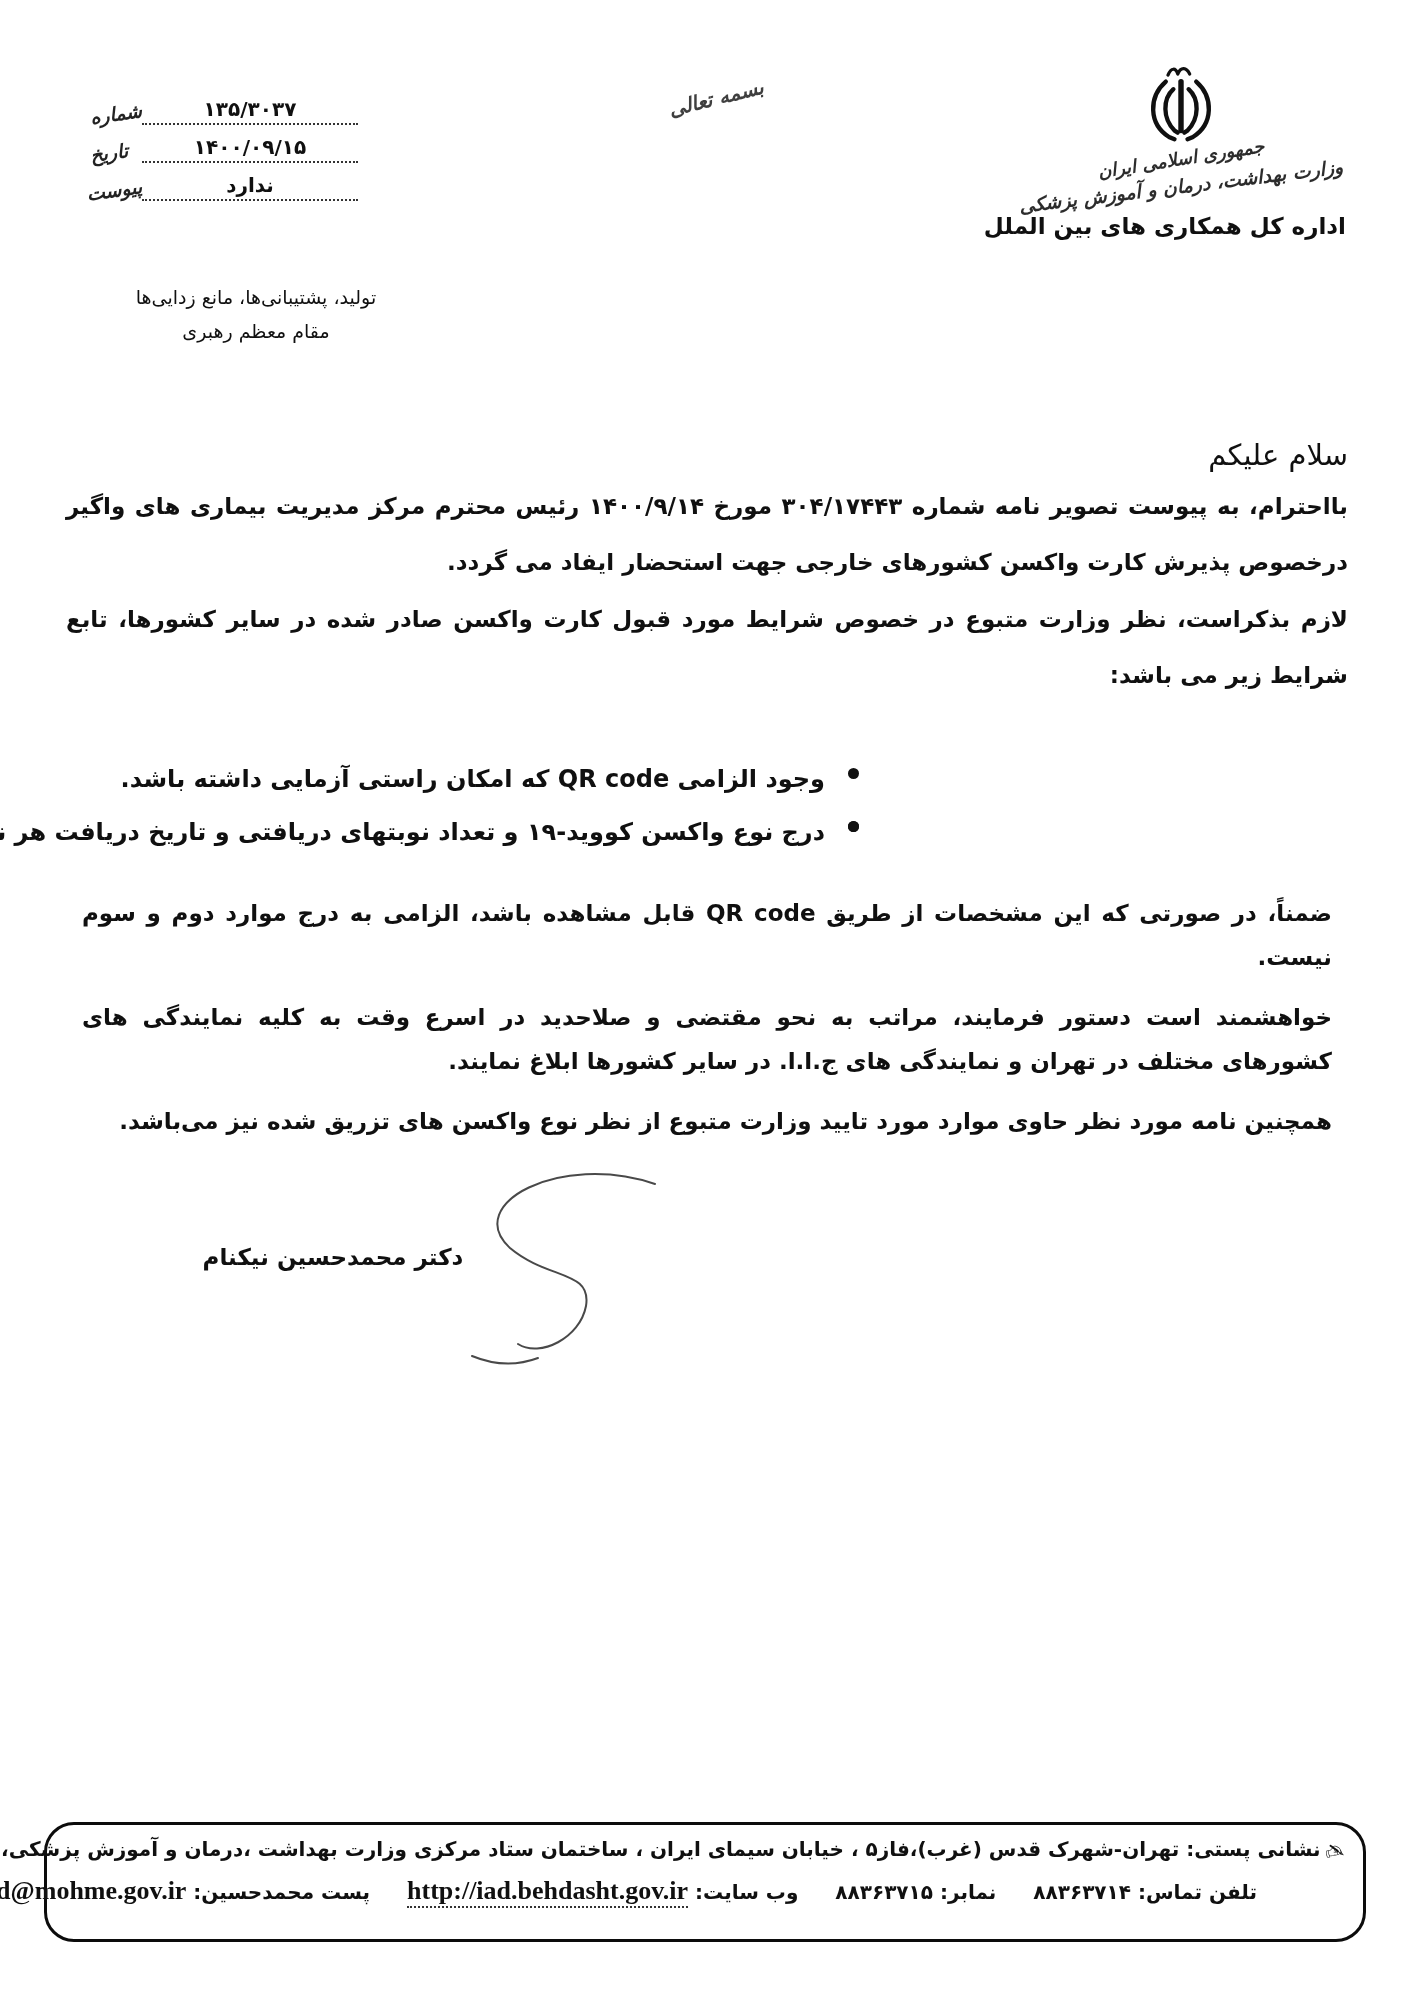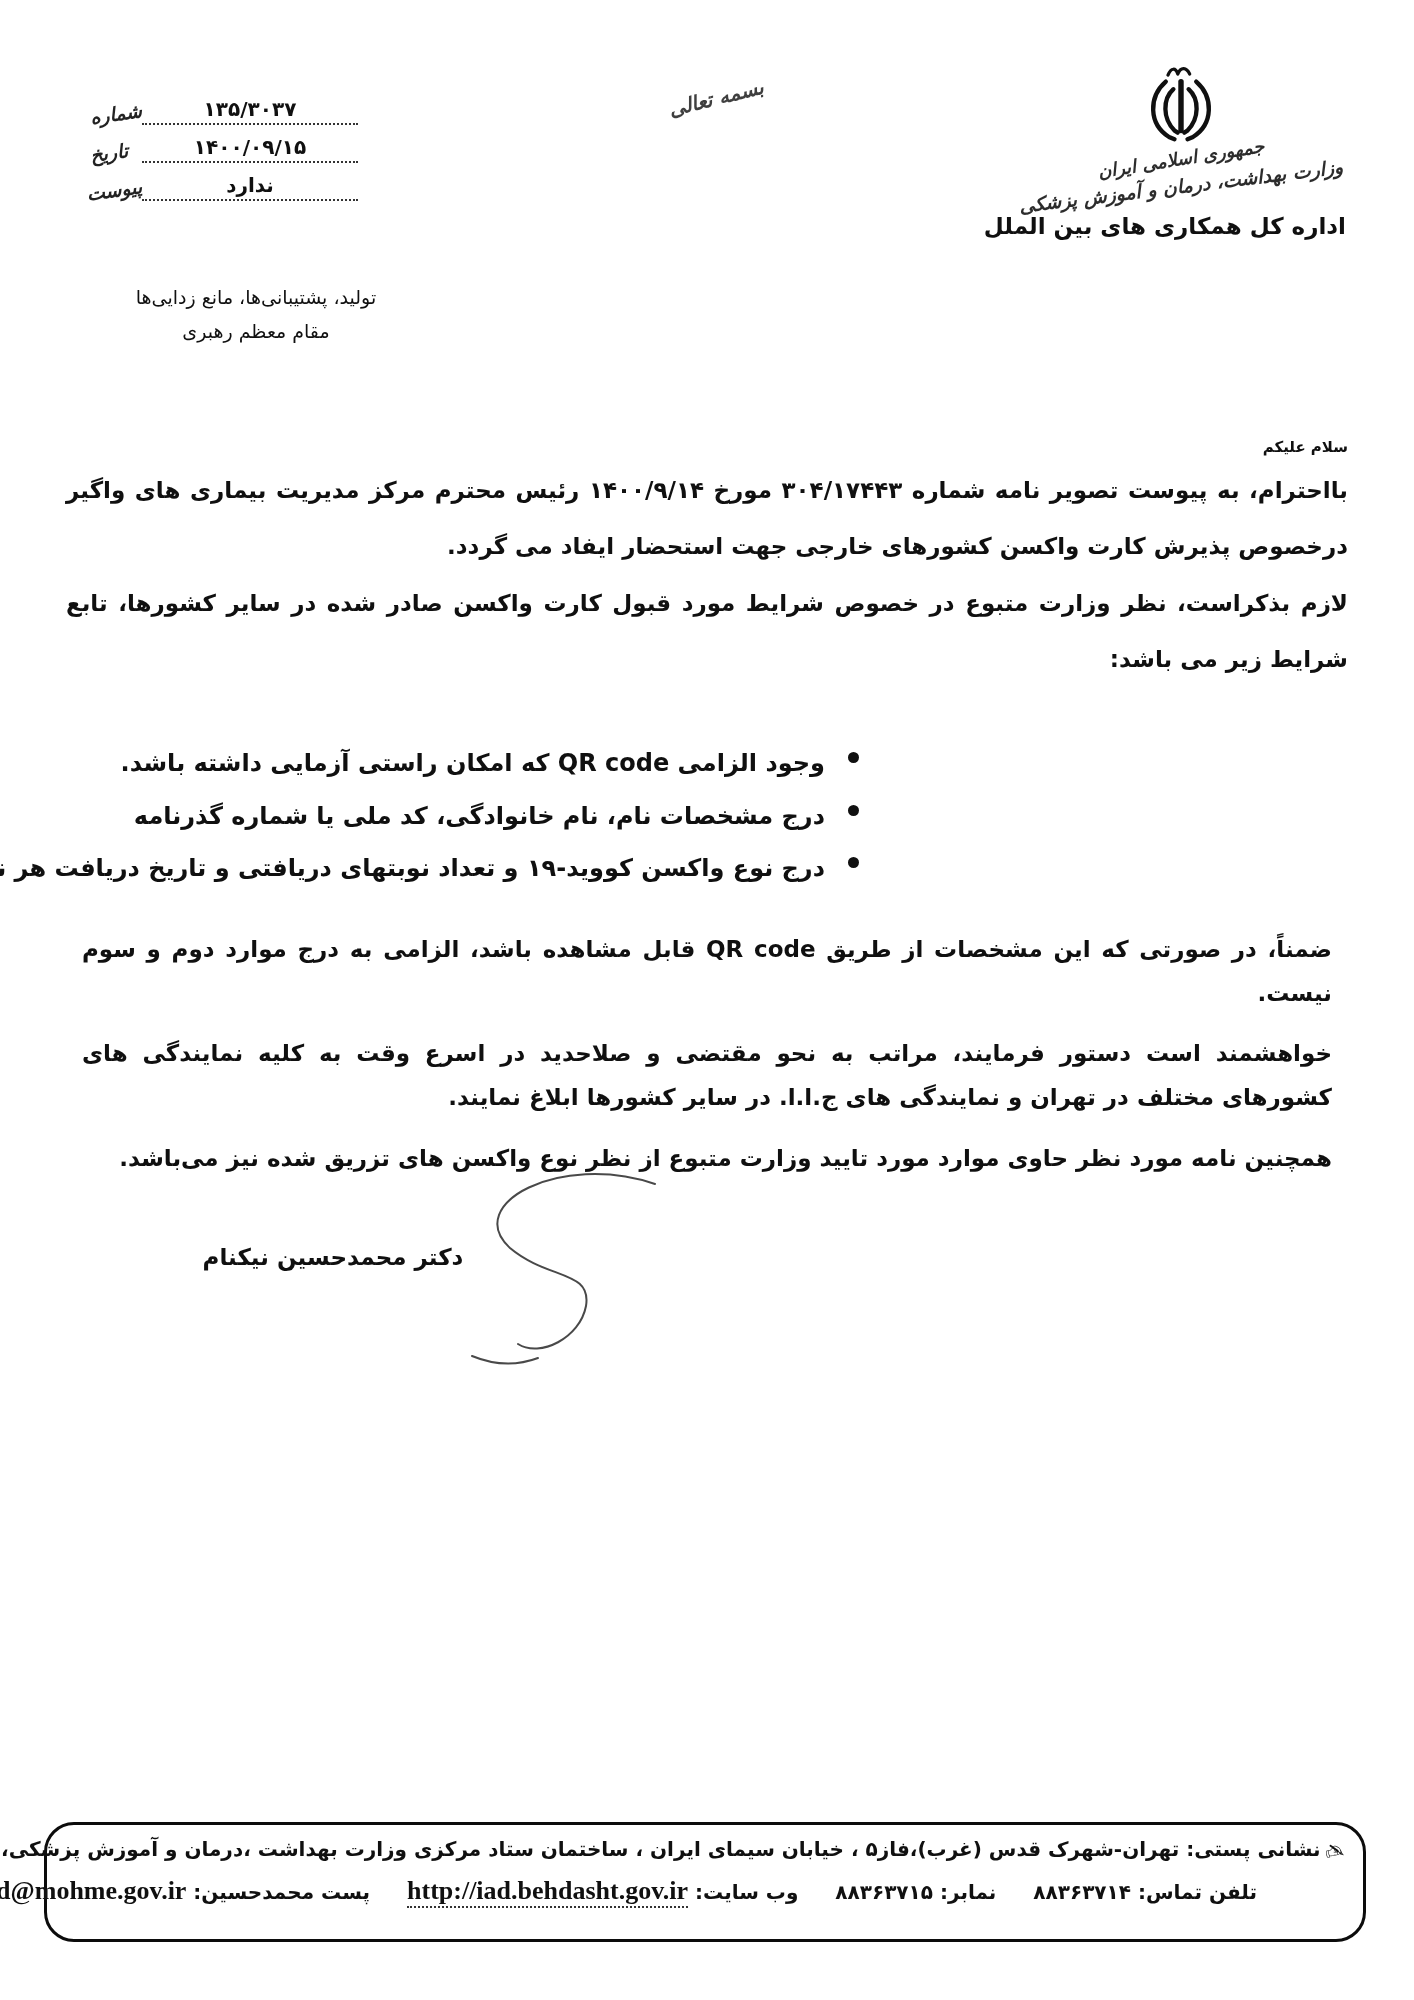--- a/index.html
+++ b/index.html
@@ -30,21 +30,21 @@
   }
   
   .letterhead{position:absolute;left:1016px;top:60px;width:330px;text-align:center;}
   .emblem{display:block;margin:0 auto;}
   .callig{font-style:italic;font-weight:600;opacity:.88;white-space:nowrap;}
   .callig1{font-size:18px;transform:rotate(-9deg);margin-top:-16px;}
   .callig2{font-size:19px;transform:rotate(-7deg);margin-top:6px;}
   .dept{font-weight:800;font-size:23px;margin-top:16px;white-space:nowrap;}
   
   .body-text{position:absolute;left:66px;top:438px;width:1282px;}
-  .salutation{font-weight:700;font-size:15px;margin:0 0 6px 0;}
+  .salutation{font-weight:400;font-size:29px;margin:0 0 6px 0;}
   .block-a{font-size:23px;font-weight:700;line-height:2.45;text-align:justify;
            text-align-last:right;margin:0;}
   .block-a p{margin:0;}
   .lead{font-weight:900;}
   .bullets{list-style:none;margin:58px 487px 0 0;padding:0;}
   .bullets li{
     position:relative;font-size:24px;font-weight:700;line-height:1.55;
     padding-right:36px;margin-bottom:15px;text-align:right;white-space:nowrap;
   }
   .bullets li .dot{
@@ -120,21 +120,21 @@
   </div>
 
   <div class="body-text">
     <p class="salutation">سلام علیکم</p>
     <div class="block-a">
       <p><span class="lead">بااحترام،</span><span> به پیوست تصویر نامه شماره ۳۰۴/۱۷۴۴۳ مورخ ۱۴۰۰/۹/۱۴ رئیس محترم مرکز مدیریت بیماری های واگیر درخصوص پذیرش کارت واکسن کشورهای خارجی جهت استحضار ایفاد می گردد.</span></p>
       <p>لازم بذکراست، نظر وزارت متبوع در خصوص شرایط مورد قبول کارت واکسن صادر شده در سایر کشورها، تابع شرایط زیر می باشد:</p>
     </div>
     <ul class="bullets">
       <li><span class="dot"></span><span>وجود الزامی QR code که امکان راستی آزمایی داشته باشد.</span></li>
-      <li><span class="dot"></span><span>درج مشخصات نام، نام خانوادگی، کد ملی یا شماره گذرنامه</span></li>
+      <li><span class="dot"></span></li>
       <li><span class="dot"></span><span>درج نوع واکسن کووید-۱۹ و تعداد نوبتهای دریافتی و تاریخ دریافت هر نوبت به تفکیک</span></li>
     </ul>
     <div class="block-b">
       <p>ضمناً، در صورتی که این مشخصات از طریق QR code قابل مشاهده باشد، الزامی به درج موارد دوم و سوم نیست.</p>
       <p>خواهشمند است دستور فرمایند، مراتب به نحو مقتضی و صلاحدید در اسرع وقت به کلیه نمایندگی های کشورهای مختلف در تهران و نمایندگی های ج.ا.ا. در سایر کشورها ابلاغ نمایند.</p>
       <p>همچنین نامه مورد نظر حاوی موارد مورد تایید وزارت متبوع از نظر نوع واکسن های تزریق شده نیز می‌باشد.</p>
     </div>
   </div>
 
   <svg class="sig-swirl" width="310" height="210" viewBox="0 0 310 210" fill="none" stroke="#2a2a2a" stroke-width="2" stroke-linecap="round" opacity="0.85">

